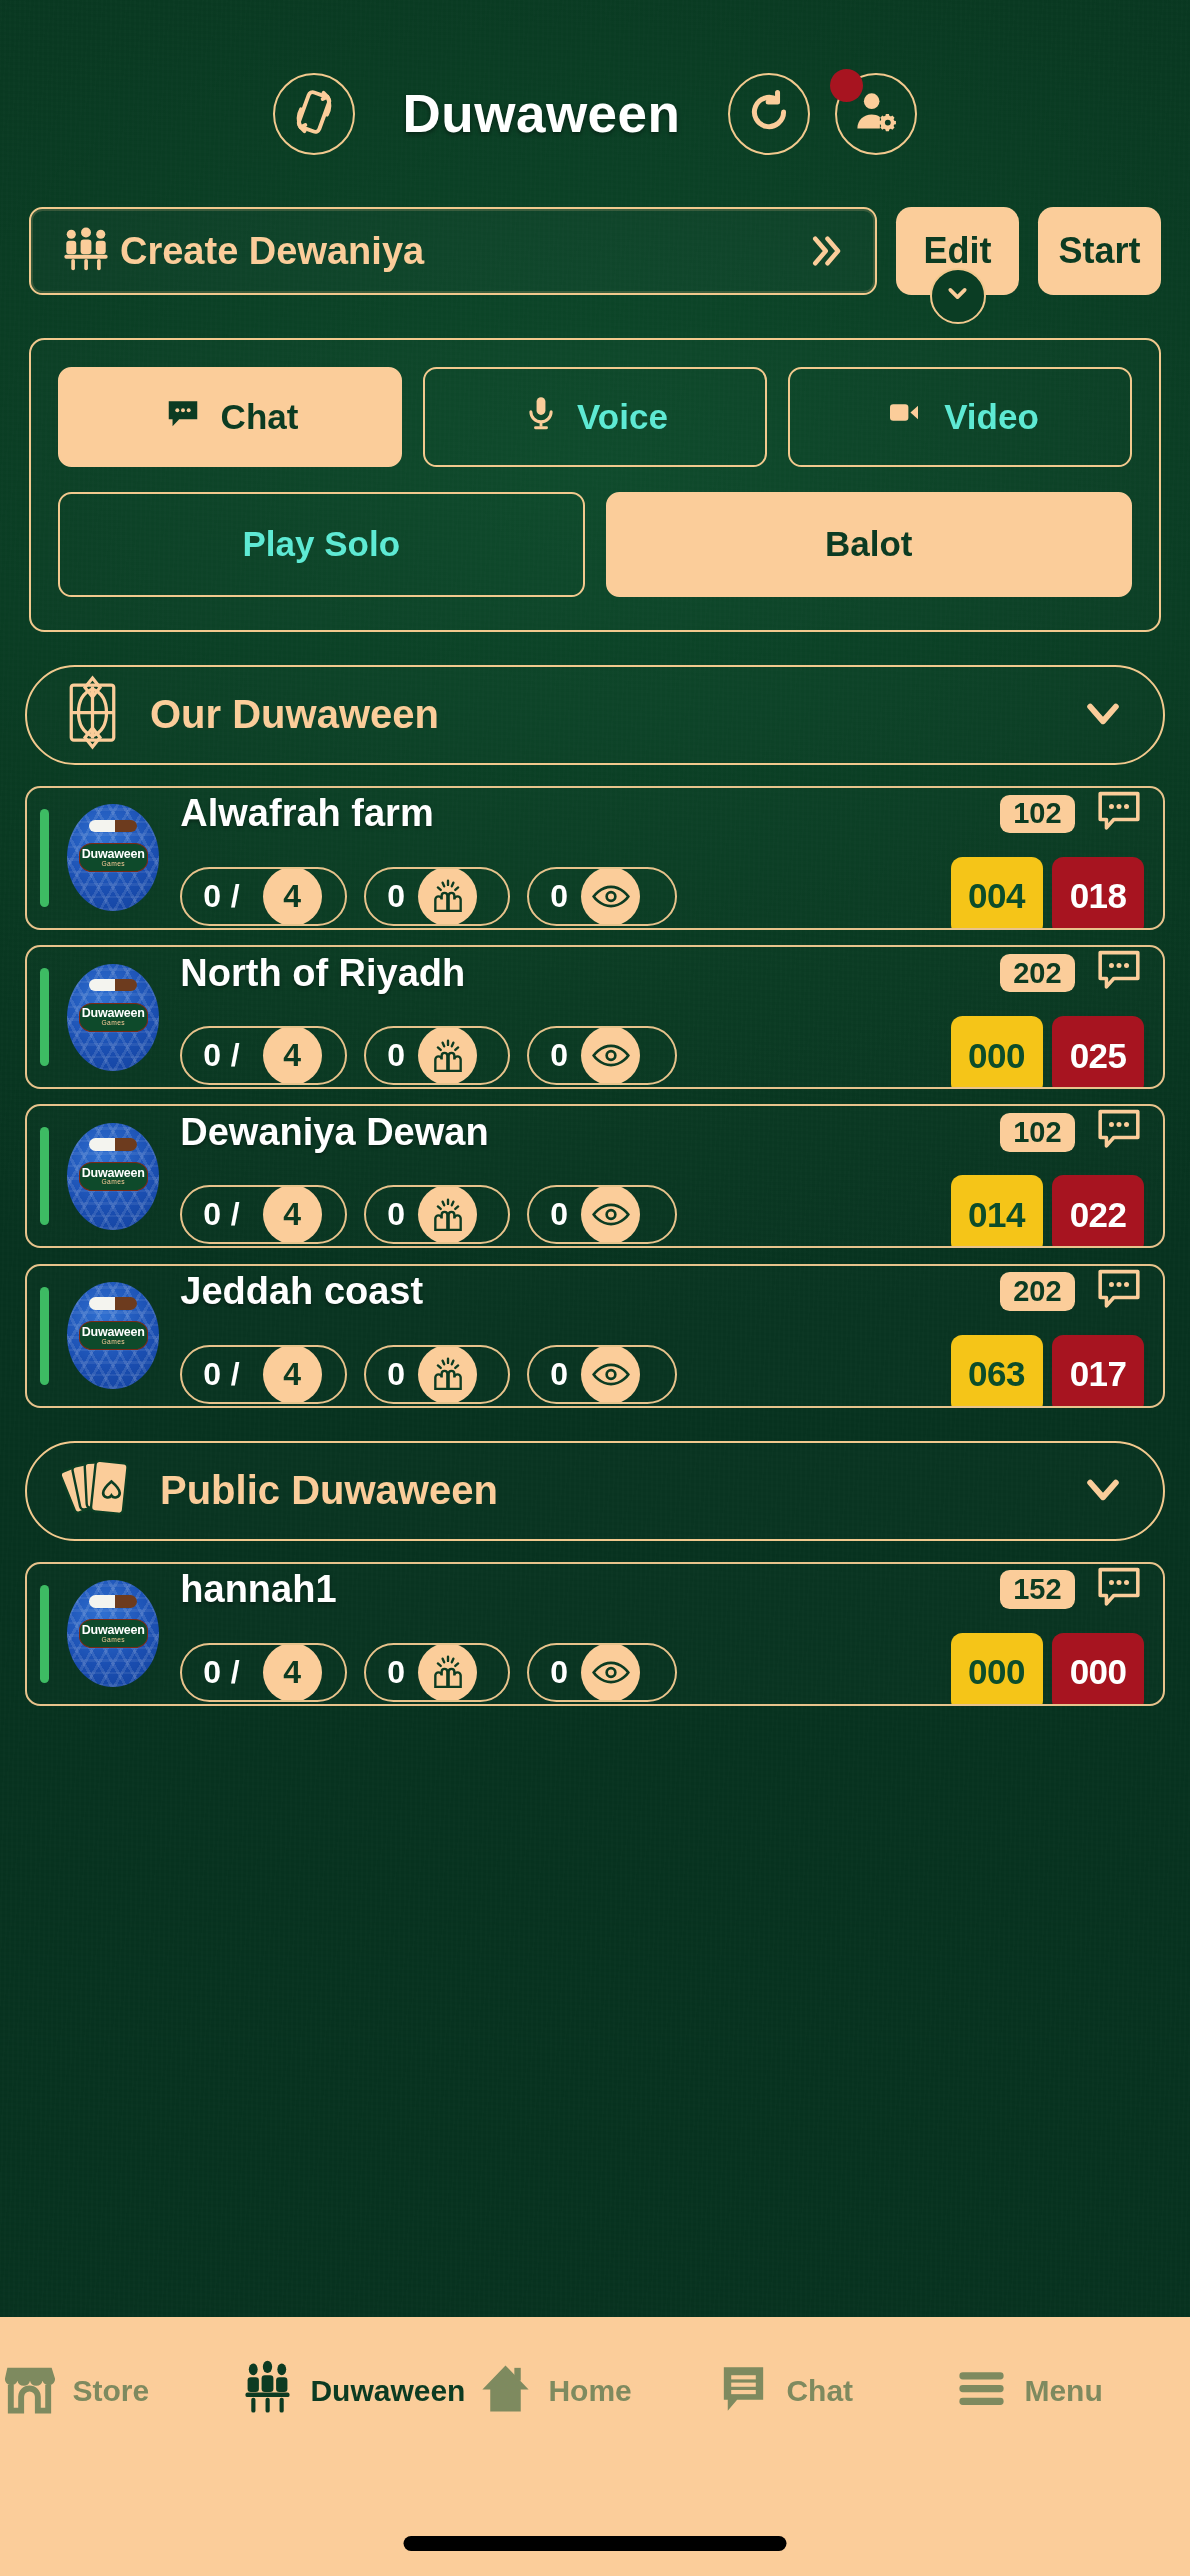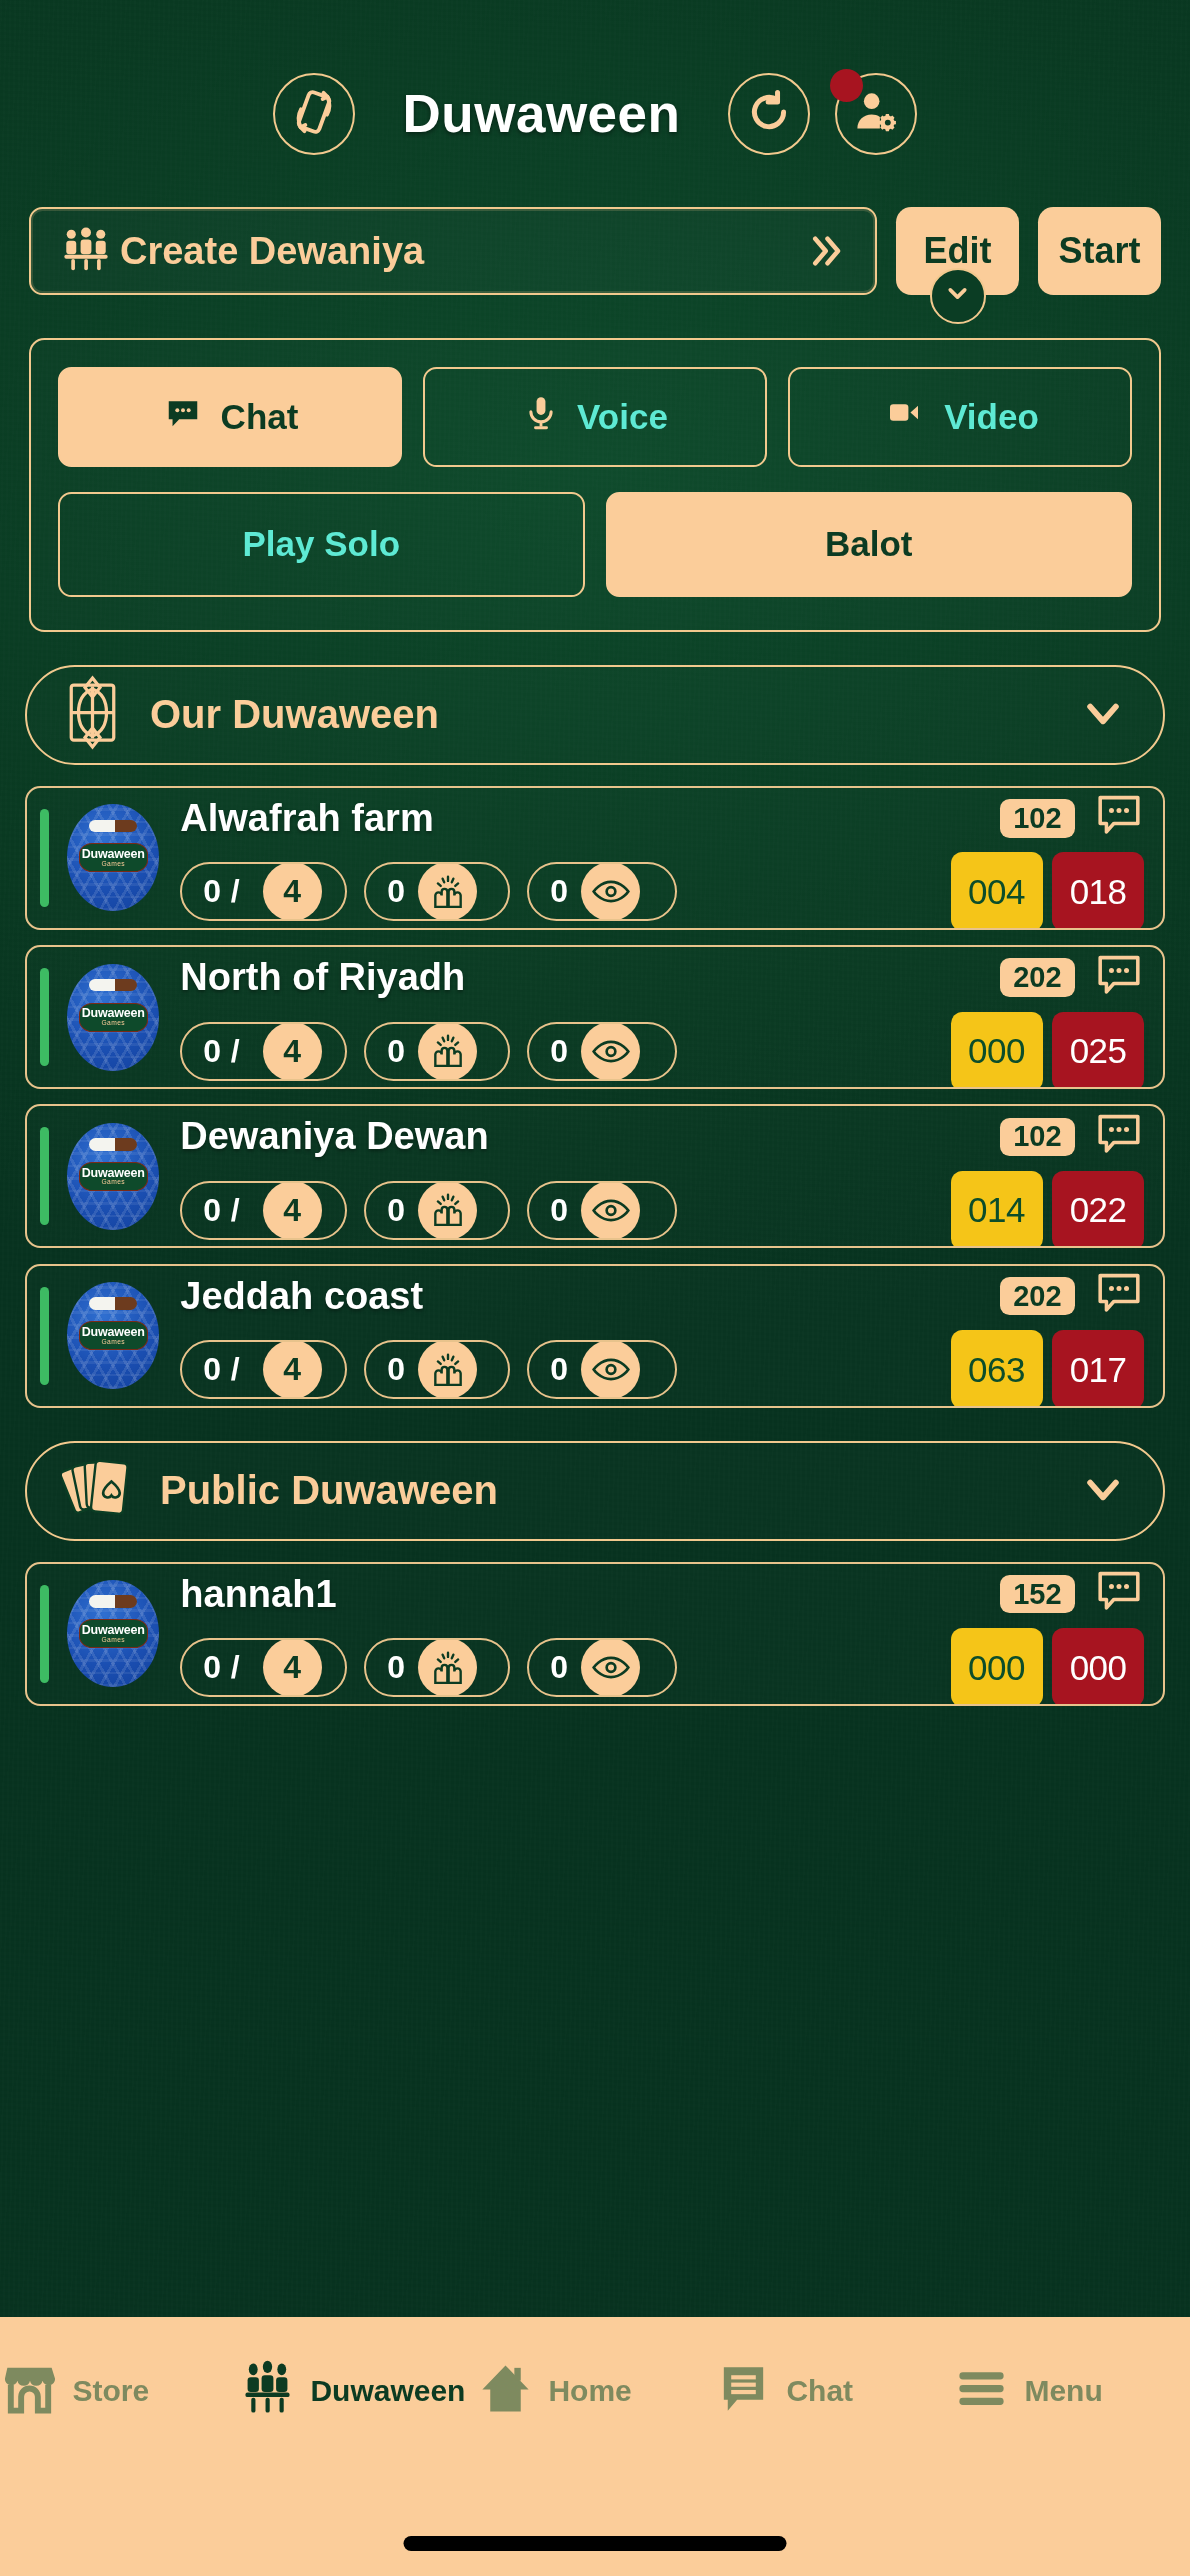--- a/index.html
+++ b/index.html
@@ -129,21 +129,21 @@
   }
   .avatar-badge .ab1{ font-size:12.5px;font-weight:bold;color:#fff;letter-spacing:-0.2px;}
   .avatar-badge .ab2{ font-size:6.7px;color:#fbcd9a;letter-spacing:0.4px;}
   .avatar-badge::before{
     content:"";position:absolute;top:15.3px;left:50%;transform:translateX(-50%);
     width:48px;height:12.5px;border-radius:6.7px;
     background:linear-gradient(90deg,#f4f4ef 0 55%, #6d3b1e 55% 100%);
   }
 
   .room-main{ flex:1 1 auto; min-width:0; padding-left:21px;
-    display:flex;flex-direction:column; justify-content:center; gap:16px; height:100%;}
+    display:flex;flex-direction:column; justify-content:space-between; gap:16px; height:100%;}
   .room-top{ display:flex;align-items:center; gap:17px; height:52px;}
   .room-name{
     font-size:38px;font-weight:bold;color:#ffffff; white-space:nowrap;
     text-shadow:0 1.9px 3.8px rgba(0,0,0,.35);
   }
   .code-badge{
     margin-left:auto;
     background:#fbcd9a;color:#0c3b22;font-size:29px;font-weight:bold;
     border-radius:9.6px; padding:4.8px 13.4px; line-height:1;
   }
@@ -164,21 +164,21 @@
   }
   .stat .knob .kv{ font-size:32px;font-weight:bold;color:#0c3b22; }
   .stat.players{ width:167px; }
   .stat.spect{ width:146px; }
   .stat.eye{ width:150px; }
 
   .scores{ margin-left:auto; display:flex; gap:9.6px; padding-right:1.9px; flex:0 0 auto;}
   .score{
     width:92px;height:79px;border-radius:11.5px;
     display:flex;align-items:center;justify-content:center;
-    font-size:35px;font-weight:normal; letter-spacing:-0.5px;
+    font-size:35px;font-weight:bold; letter-spacing:-0.5px;
   }
   .score.yellow{ background:#f5c518;color:#0c4d2a; }
   .score.red{ background:#a71420;color:#ffffff; }
 
   
   .tabbar{
     position:absolute; left:0; right:0; bottom:0; height:259px;
     background:#fbcd9a; display:flex; align-items:flex-start;
     padding-top:42px;
   }

